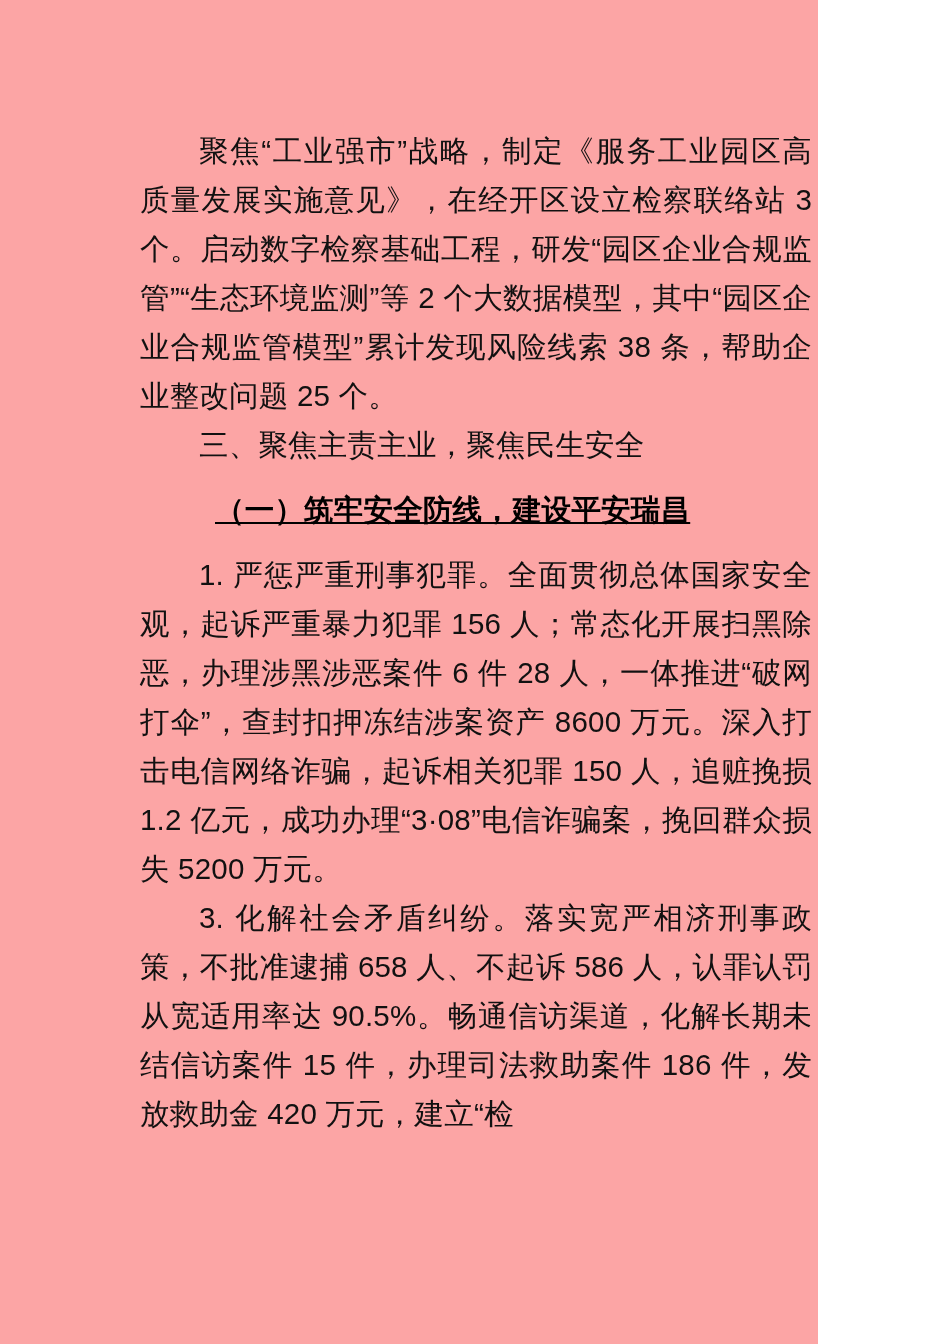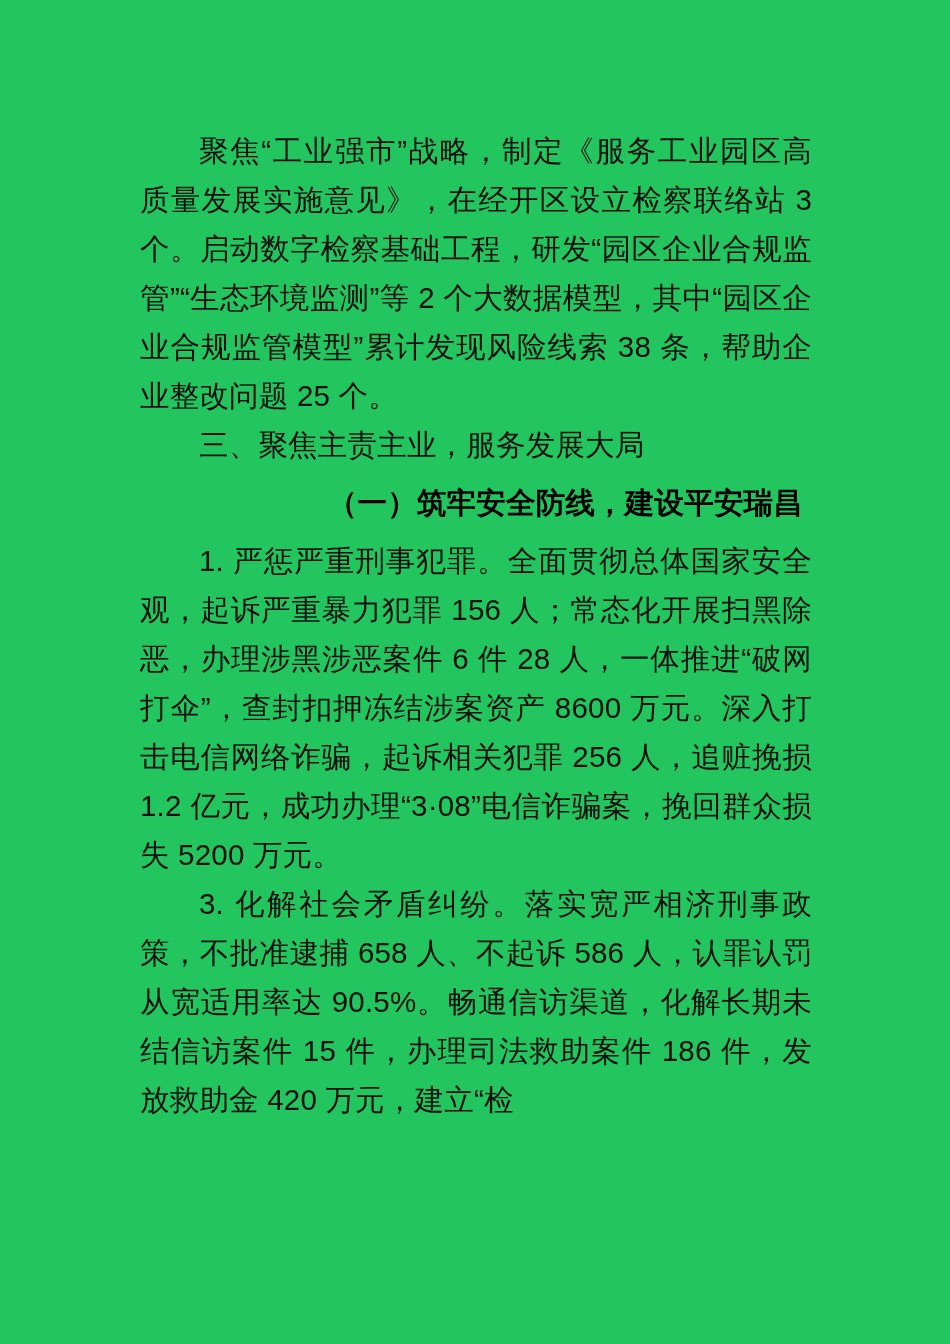--- a/index.html
+++ b/index.html
@@ -8,23 +8,23 @@
     background: #ffffff;
   }
 
   body {
     font-family: "Liberation Sans", "DejaVu Sans", sans-serif;
     color: #000000;
   }
 
   .page {
     position: relative;
-    width: 950px;
+    width: 818px;
     height: 1344px;
-    background: #22c55e;
+    background: #fca5a5;
     overflow: hidden;
     box-sizing: border-box;
   }
 
   .content {
     position: absolute;
     left: 140px;
     top: 126px;
     width: 672px;
   }
@@ -50,41 +50,42 @@
     line-height: 49px;
     text-indent: 2em;
     letter-spacing: 0.2px;
     font-weight: 400;
     color: #111111;
     text-align: left;
   }
 
   
   .sub-heading {
-    margin: 9px;
+    margin: 16px;
     font-size: 29.5px;
     line-height: 49px;
     text-indent: 2em;
     letter-spacing: 0.2px;
     font-weight: 700;
     color: #000000;
-    text-align: right;
+    text-align: left;
+    text-decoration: underline;
   }
 </style>
 </head>
 <body>
 
 <div class="page">
   <div class="content">
 
     <p class="para">聚焦“工业强市”战略，制定《服务工业园区高质量发展实施意见》，在经开区设立检察联络站 3 个。启动数字检察基础工程，研发“园区企业合规监管”“生态环境监测”等 2 个大数据模型，其中“园区企业合规监管模型”累计发现风险线索 38 条，帮助企业整改问题 25 个。</p>
 
-    <p class="section-heading">三、聚焦主责主业，服务发展大局</p>
+    <p class="section-heading">三、聚焦主责主业，聚焦民生安全</p>
 
     <p class="sub-heading">（一）筑牢安全防线，建设平安瑞昌</p>
 
-    <p class="para">1. 严惩严重刑事犯罪。全面贯彻总体国家安全观，起诉严重暴力犯罪 156 人；常态化开展扫黑除恶，办理涉黑涉恶案件 6 件 28 人，一体推进“破网打伞”，查封扣押冻结涉案资产 8600 万元。深入打击电信网络诈骗，起诉相关犯罪 256 人，追赃挽损 1.2 亿元，成功办理“3·08”电信诈骗案，挽回群众损失 5200 万元。</p>
+    <p class="para">1. 严惩严重刑事犯罪。全面贯彻总体国家安全观，起诉严重暴力犯罪 156 人；常态化开展扫黑除恶，办理涉黑涉恶案件 6 件 28 人，一体推进“破网打伞”，查封扣押冻结涉案资产 8600 万元。深入打击电信网络诈骗，起诉相关犯罪 150 人，追赃挽损 1.2 亿元，成功办理“3·08”电信诈骗案，挽回群众损失 5200 万元。</p>
 
 
     <p class="para">3. 化解社会矛盾纠纷。落实宽严相济刑事政策，不批准逮捕 658 人、不起诉 586 人，认罪认罚从宽适用率达 90.5%。畅通信访渠道，化解长期未结信访案件 15 件，办理司法救助案件 186 件，发放救助金 420 万元，建立“检</p>
 
   </div>
 </div>
 
 </body></html>

